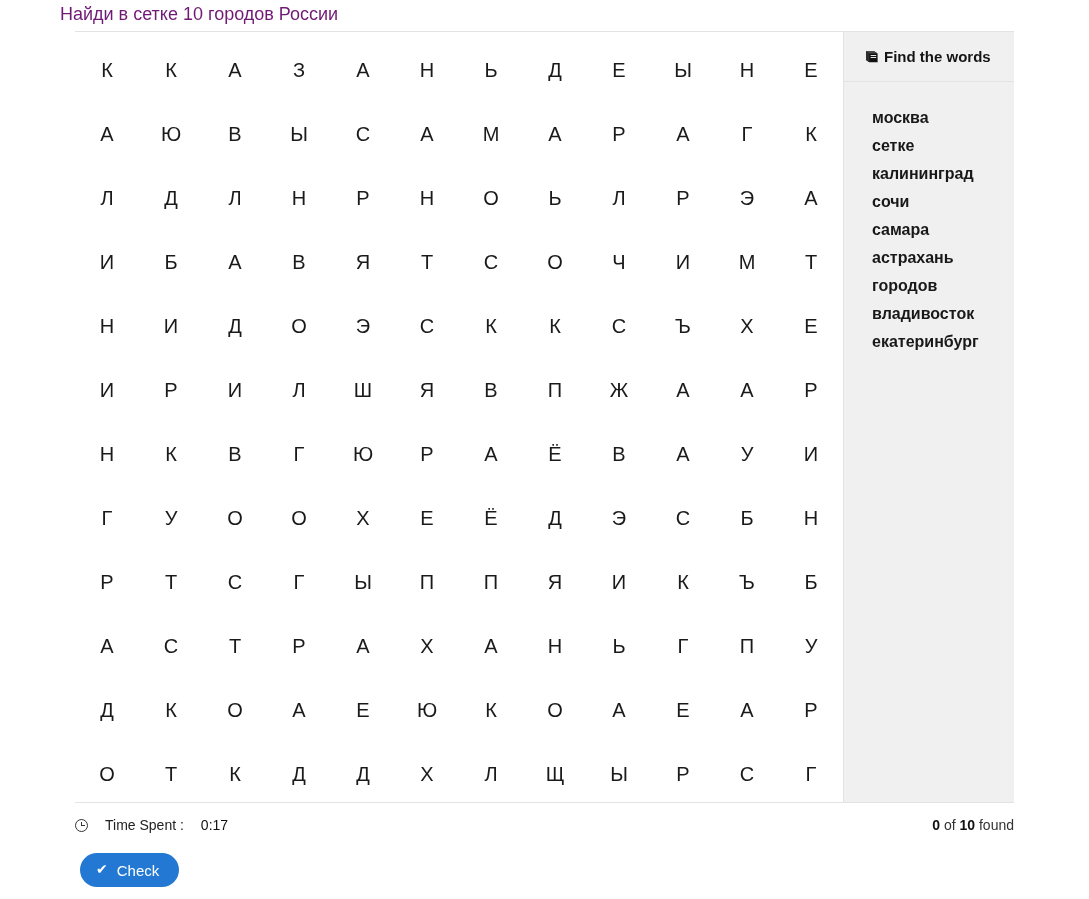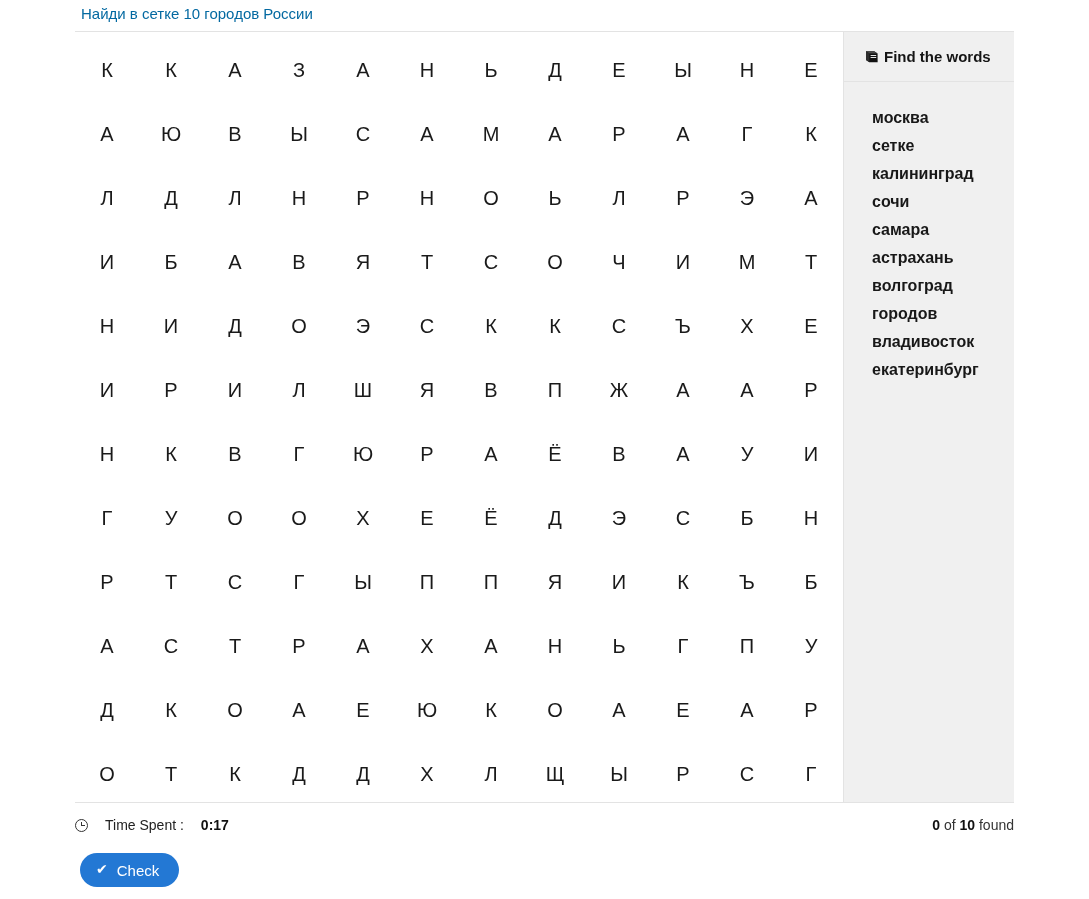--- a/index.html
+++ b/index.html
@@ -15,25 +15,25 @@
     position: relative;
     width: 1089px;
     height: 899px;
     overflow: hidden;
     background: #ffffff;
   }
 
   
   .puzzle-title {
     position: absolute;
-    left: 81px;
+    left: 60px;
     top: 4px;
-    font-size: 15px;
+    font-size: 18px;
     line-height: 20px;
-    color: #0369a1;
+    color: #701a75;
     white-space: nowrap;
   }
 
   
   .card {
     position: absolute;
     left: 75px;
     top: 31px;
     width: 939px;
     height: 772px;
@@ -158,21 +158,21 @@
   .clock-icon::after {
     content: "";
     position: absolute;
     left: 5.2px;
     top: 5.4px;
     width: 3.4px;
     height: 1.3px;
     background: #333333;
   }
   .time-label { color: #222222; }
-  .time-value { font-weight: bold; color: #111111; }
+  .time-value { font-weight: normal; color: #111111; }
   .found-status { white-space: nowrap; color: #333333; }
   .found-status b { color: #111111; }
 
   
   .check-button {
     position: absolute;
     left: 80px;
     top: 853px;
     height: 34px;
     padding: 0 20px 0 16px;
@@ -365,21 +365,20 @@
         </span>
         <span class="words-header-title">Find the words</span>
       </div>
       <ul class="words-list" id="words-list">
           <li>москва</li>
           <li>сетке</li>
           <li>калининград</li>
           <li>сочи</li>
           <li>самара</li>
           <li>астрахань</li>
-          <li>волгоград</li>
           <li>городов</li>
           <li>владивосток</li>
           <li>екатеринбург</li>
         </ul>
     </div>
 
   </div>
 
   <div class="footer-row">
     <div class="time-spent">

